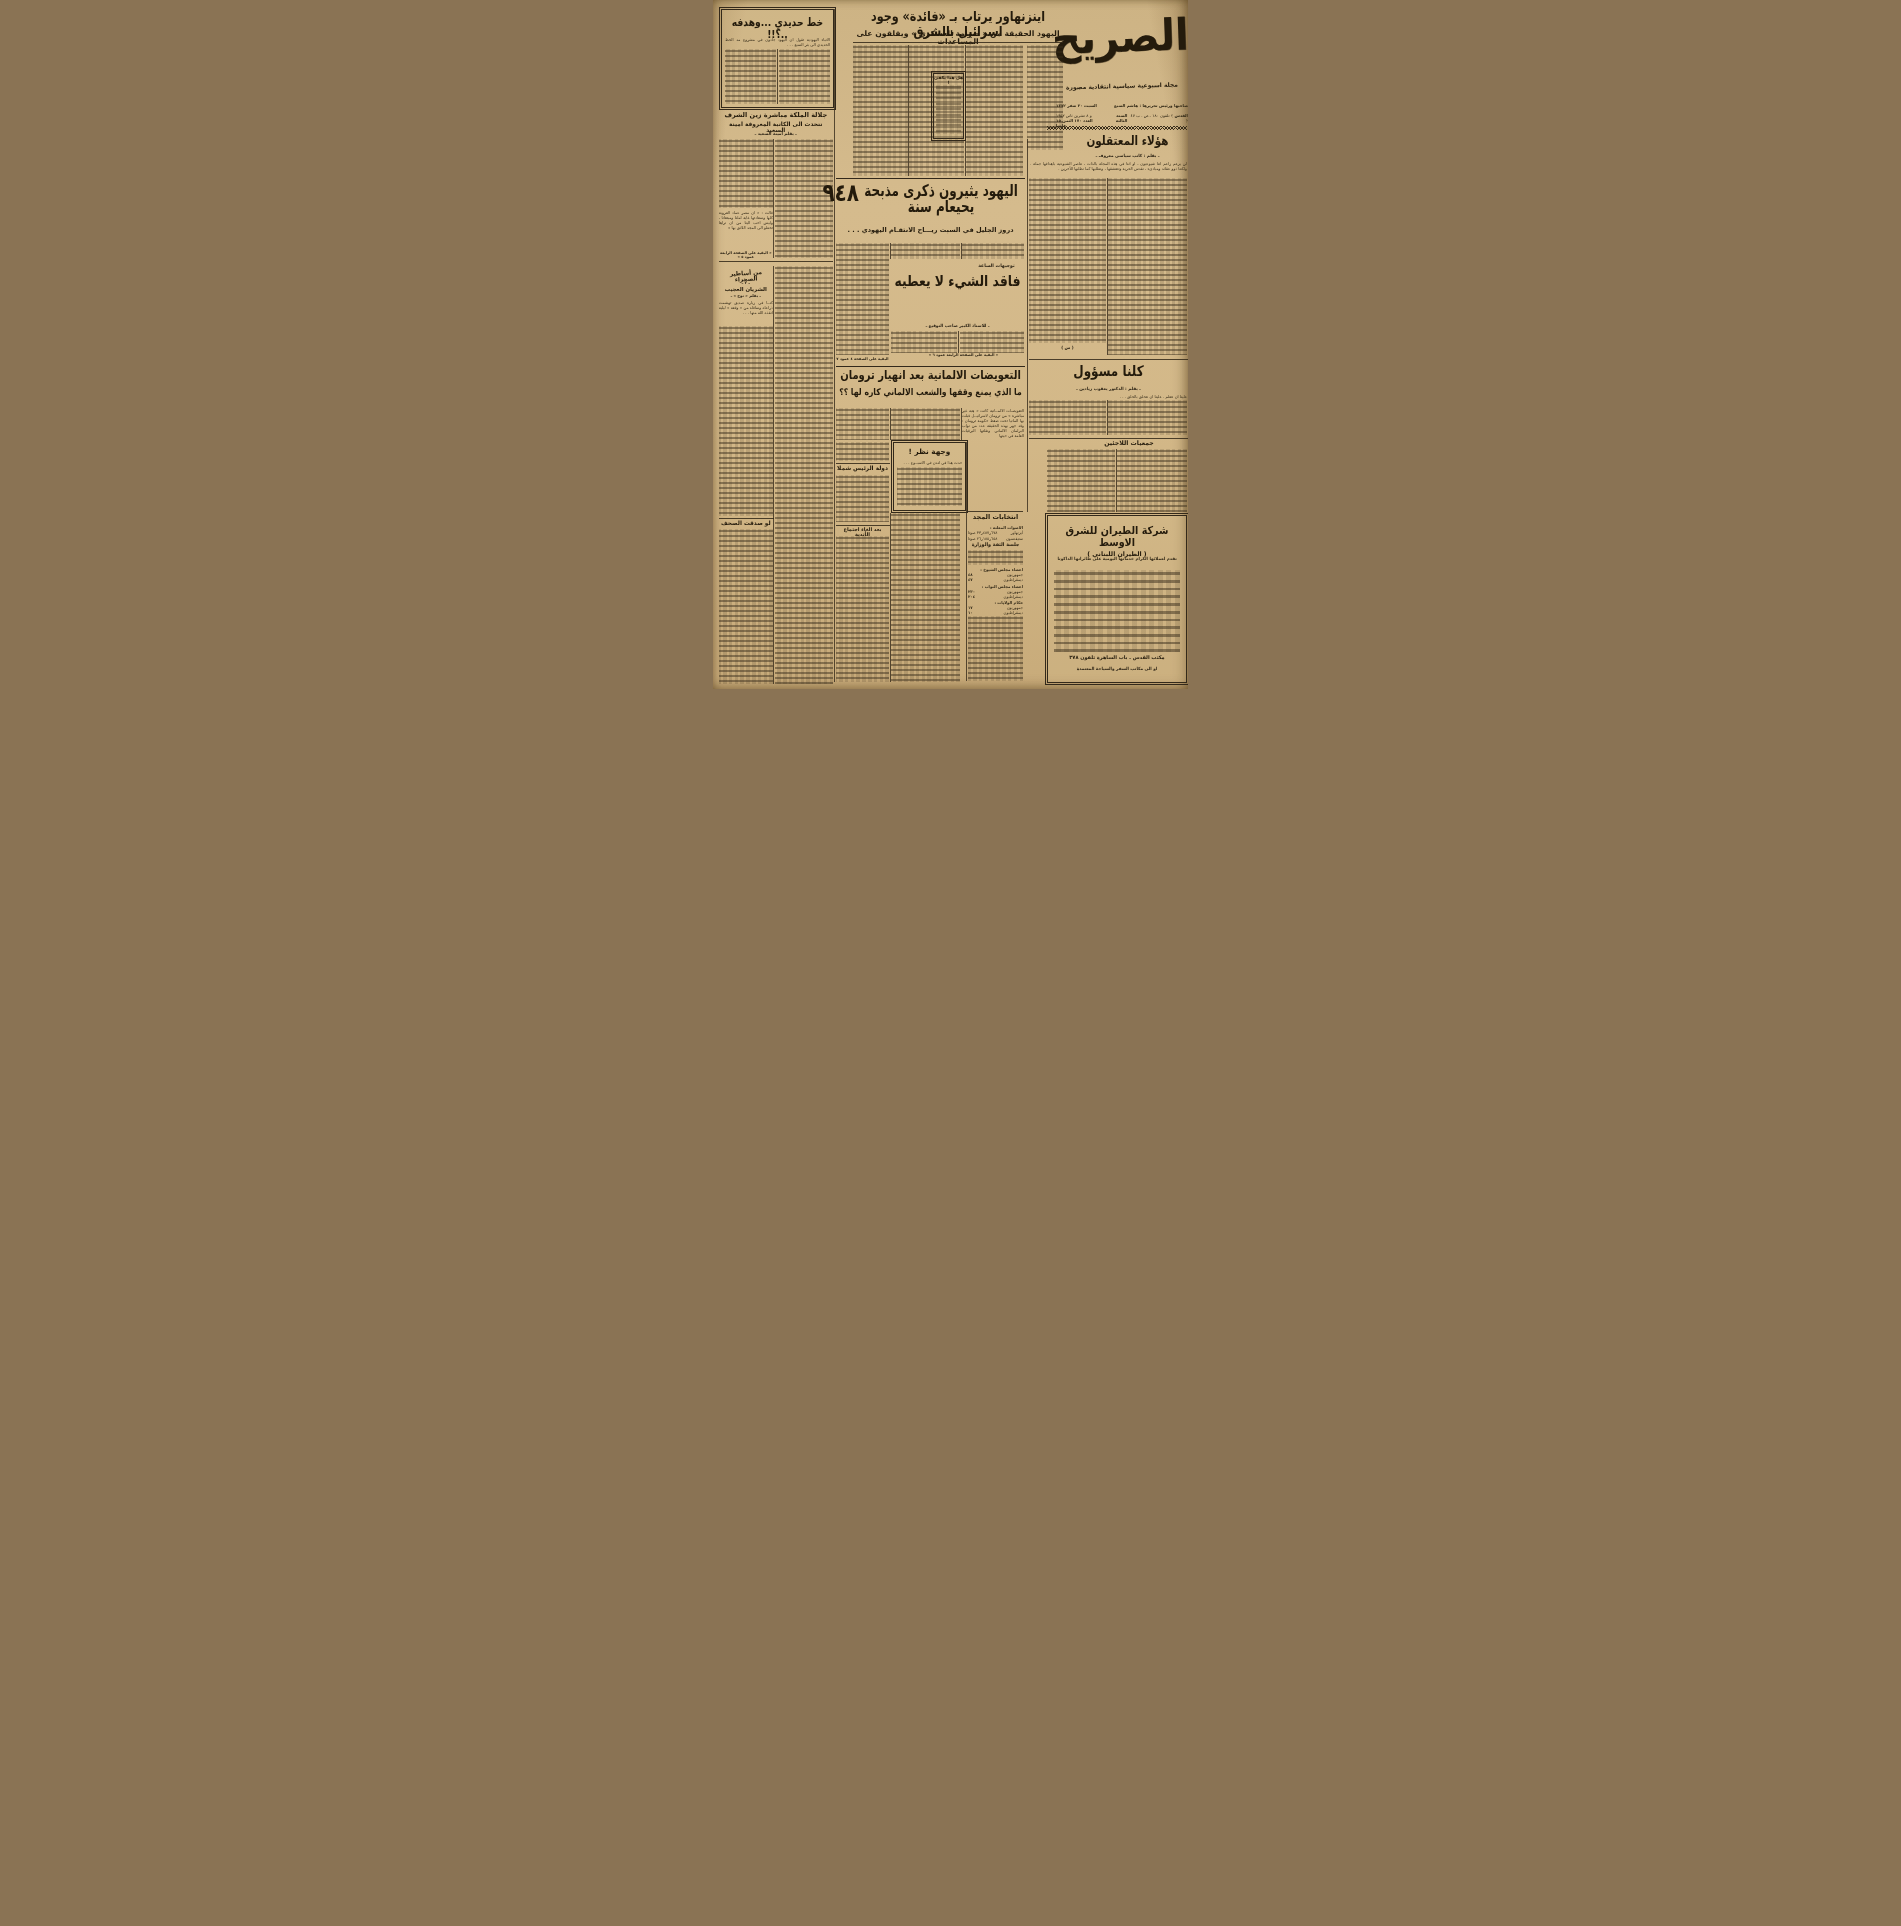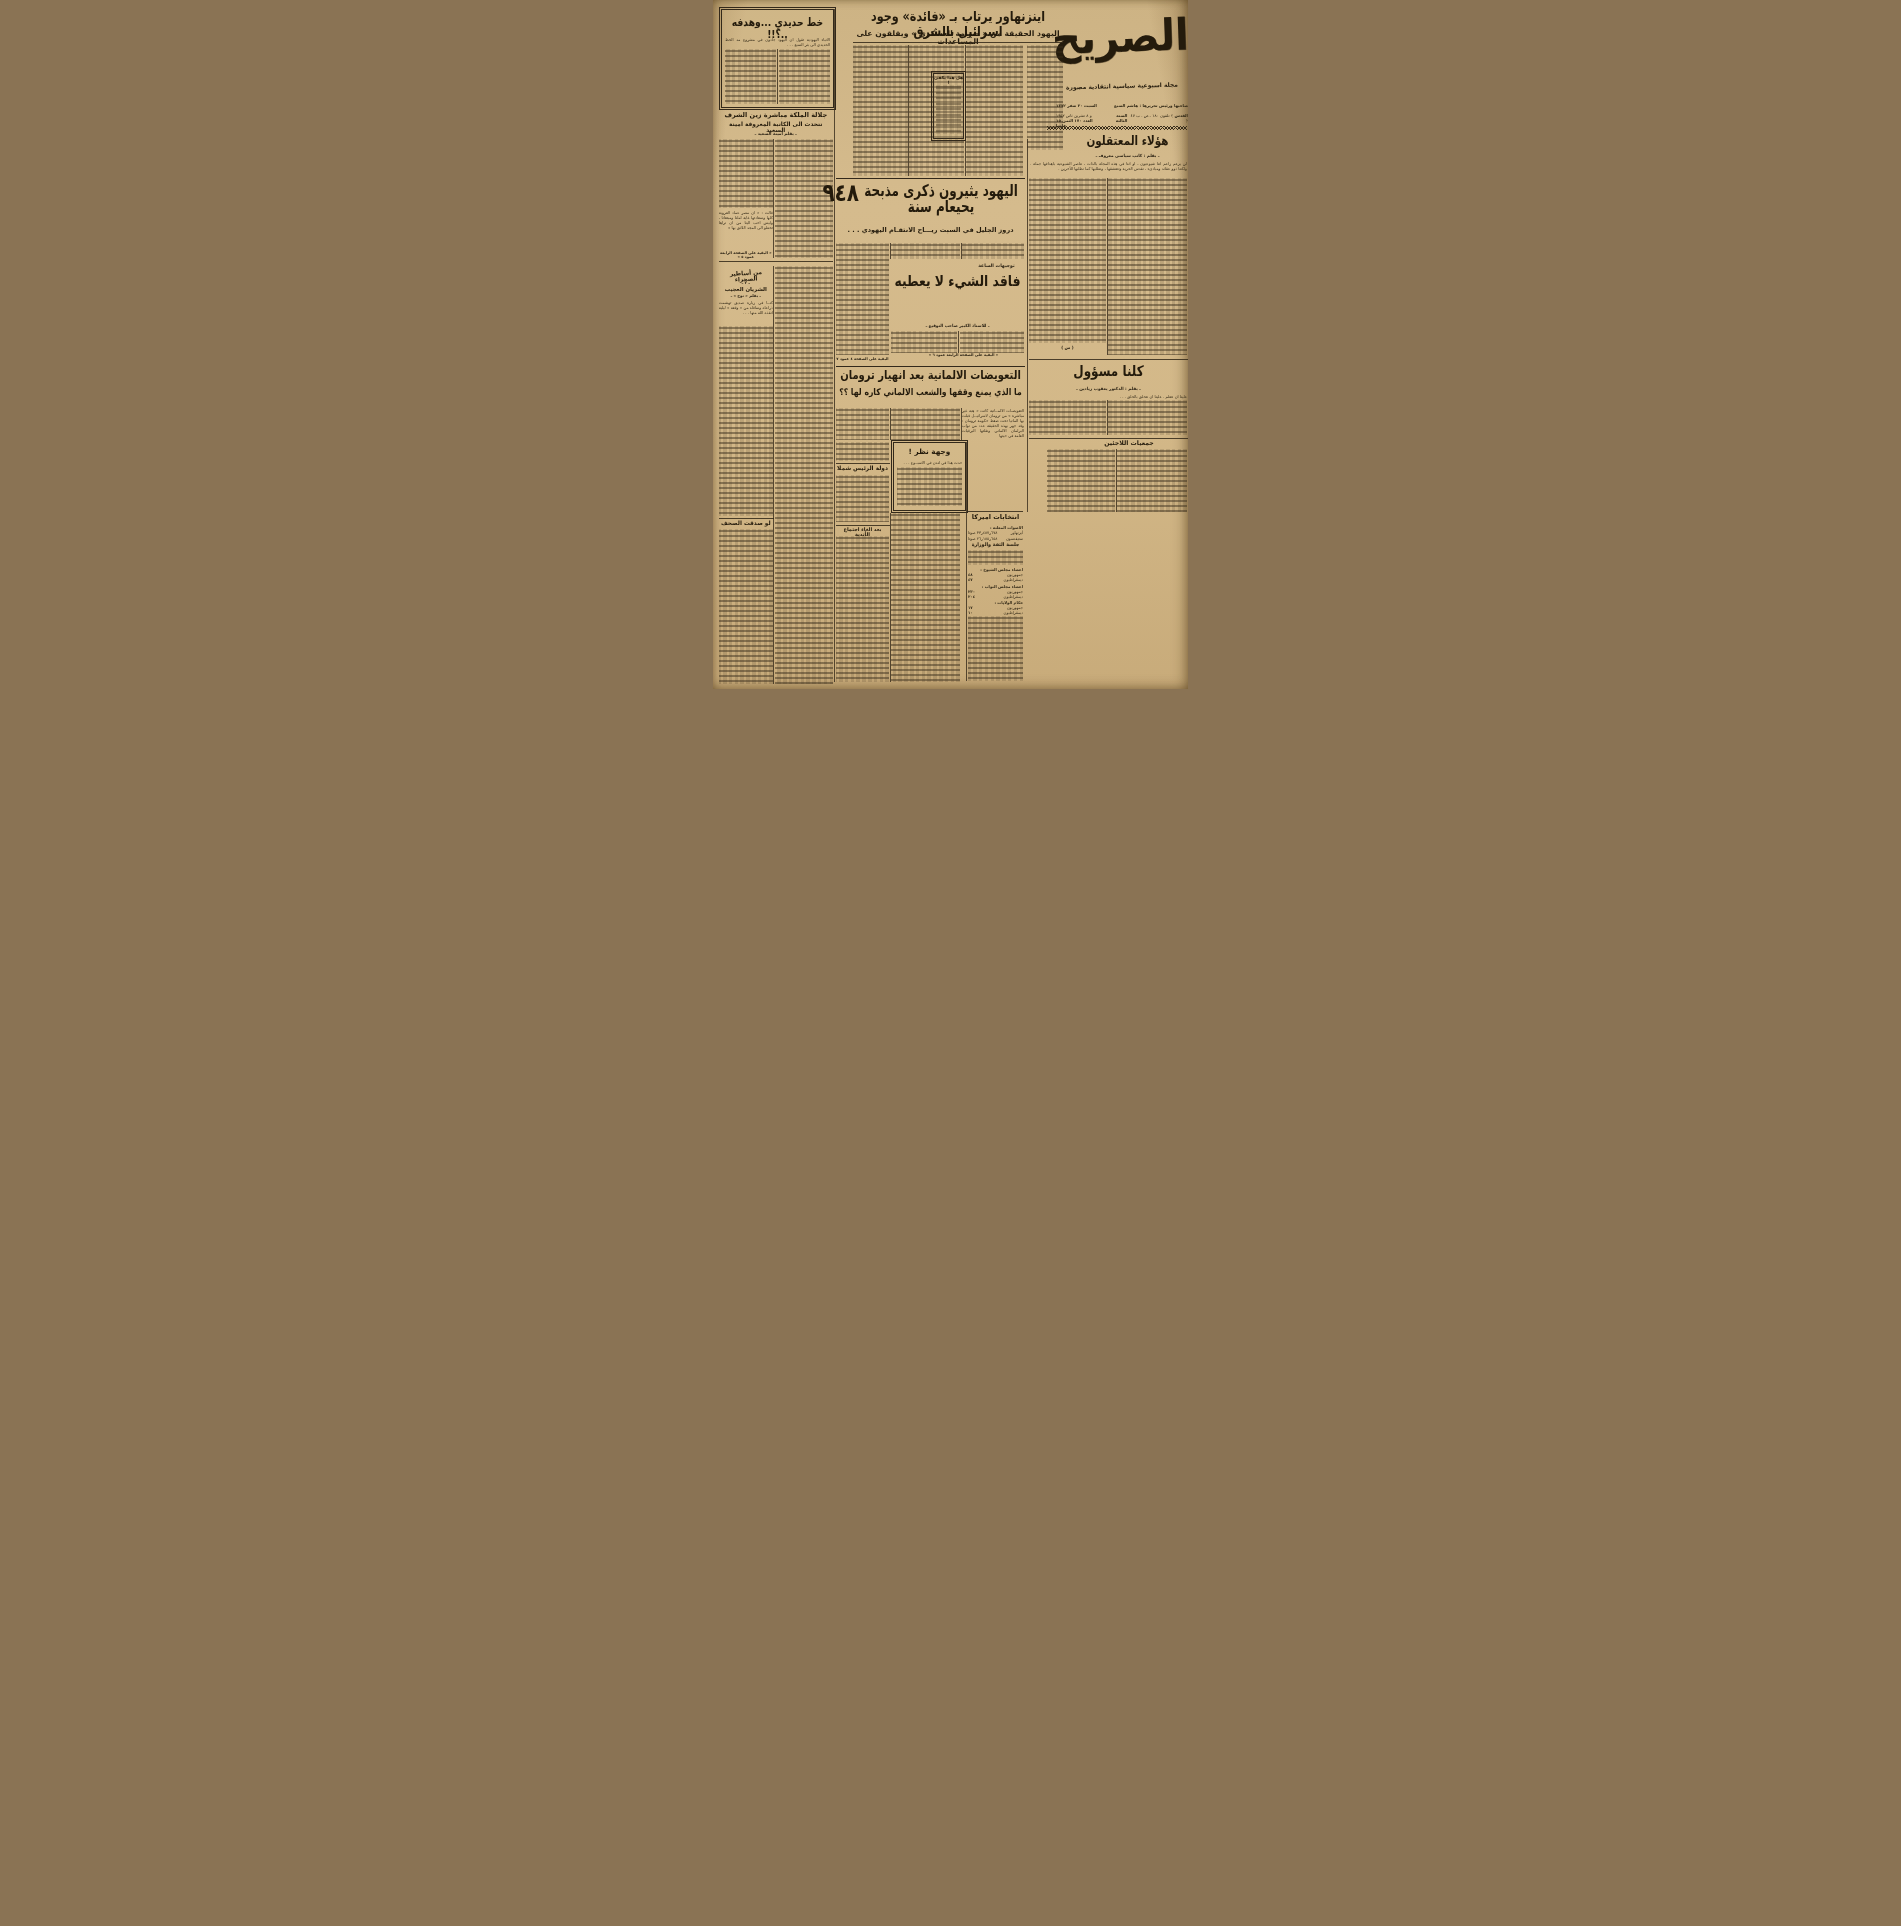--- a/index.html
+++ b/index.html
@@ -151,21 +151,21 @@
 
   <div class="abs fx" style="left:123px;top:442px;width:53px;height:19px;"></div>
   <div class="abs hr1" style="left:123px;top:463px;width:54px;"></div>
   <div class="abs hl" style="left:123px;top:465px;width:53px;font-size:5.8px;">دولة الرئيس شملا</div>
   <div class="abs fx" style="left:123px;top:475px;width:53px;height:47px;"></div>
   <div class="abs hr1" style="left:123px;top:525px;width:54px;"></div>
   <div class="abs hl" style="left:123px;top:527px;width:53px;font-size:5px;">بعد الغاء اجتماع الأندية</div>
   <div class="abs fx" style="left:123px;top:536px;width:53px;height:146px;"></div>
 
   <div class="abs hr1" style="left:255px;top:511px;width:55px;"></div>
-  <div class="abs hl" style="left:255px;top:514px;width:55px;font-size:6.5px;">انتخابات اميركا</div>
+  <div class="abs hl" style="left:255px;top:514px;width:55px;font-size:6.5px;">انتخابات المجد</div>
   <div class="abs sm" style="left:255px;top:525px;width:55px;font-weight:700;">الاصوات المعلنة :</div>
   <div class="abs row sm" style="left:255px;top:530px;width:55px;">
     <span>أيزنهاور</span>
     <span>٦٧٨ر٤٨٧ر٣٣ صوتا</span>
   </div>
   <div class="abs row sm" style="left:255px;top:536px;width:55px;">
     <span>ستيفنسون</span>
     <span>٦٥٨ر١٨٥ر٢٦ صوتا</span>
   </div>
   <div class="abs hl" style="left:255px;top:542px;width:55px;font-size:4.8px;">جلسة الثقة والوزارة</div>
@@ -220,15 +220,23 @@
   <div class="abs fx" style="left:395px;top:400px;width:79px;height:35px;"></div>
   <div class="abs fx" style="left:316px;top:400px;width:77px;height:35px;"></div>
   <div class="abs vr" style="left:394px;top:400px;height:35px;"></div>
 
   <div class="abs hr1" style="left:316px;top:438px;width:159px;"></div>
   <div class="abs hl" style="left:358px;top:440px;width:116px;font-size:6.2px;">جمعيات اللاجئين</div>
   <div class="abs fx" style="left:404px;top:449px;width:70px;height:63px;"></div>
   <div class="abs fx" style="left:334px;top:449px;width:68px;height:63px;"></div>
   <div class="abs vr" style="left:403px;top:449px;height:63px;"></div>
 
+  <div class="abs bx" style="left:334px;top:515px;width:138px;height:166px;">
+    <div class="hl" style="margin-top:8.5px;font-size:9.6px;transform:scaleY(1.15);transform-origin:center top;">شركة الطيران للشرق الاوسط</div>
+    <div class="hl" style="margin-top:7px;font-size:6.2px;">( الطيران اللبناني )</div>
+    <div class="ex" style="position:absolute;left:6.2px;top:40px;width:126px;font-size:4.2px;line-height:5.8px;text-align:center;font-weight:700;">تقدم لعملائها الكرام خدماتها اليومية على طائراتها الداكوتا</div>
+    <div class="fxad" style="position:absolute;left:6.2px;top:54px;width:126px;height:82px;"></div>
+    <div class="hl" style="position:absolute;left:0;top:139px;width:100%;font-size:5px;">مكتب القدس ـ باب الساهرة تلفون ٣٧٨</div>
+    <div class="by" style="position:absolute;left:0;top:150px;width:100%;font-size:4.2px;">او الى مكاتب السفر والسياحة المعتمدة</div>
+  </div>
 
 </div>
 
 
 </body></html>

